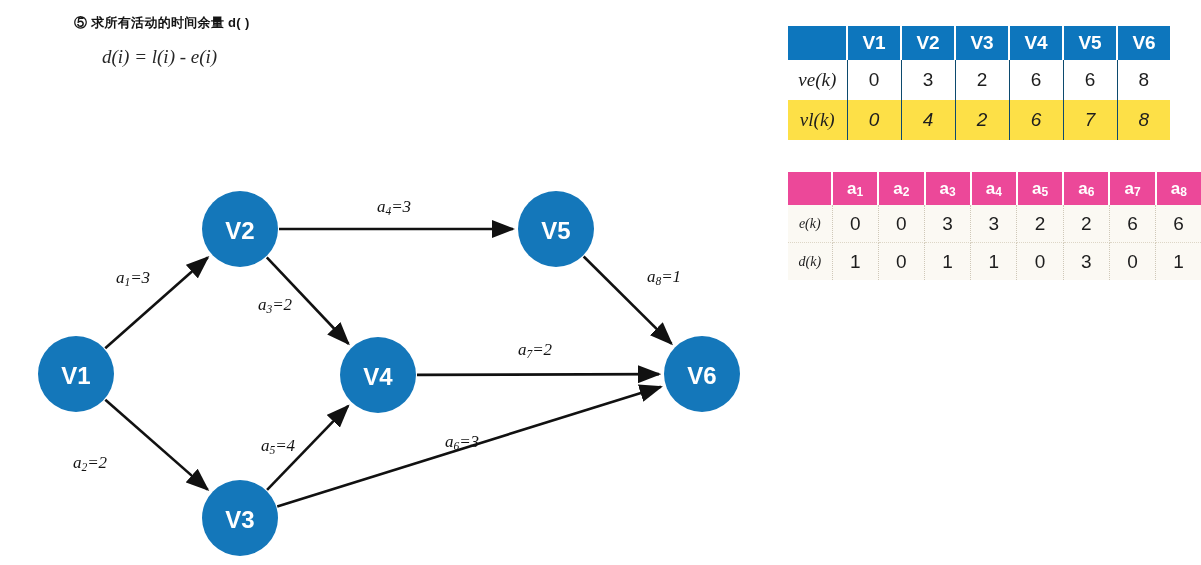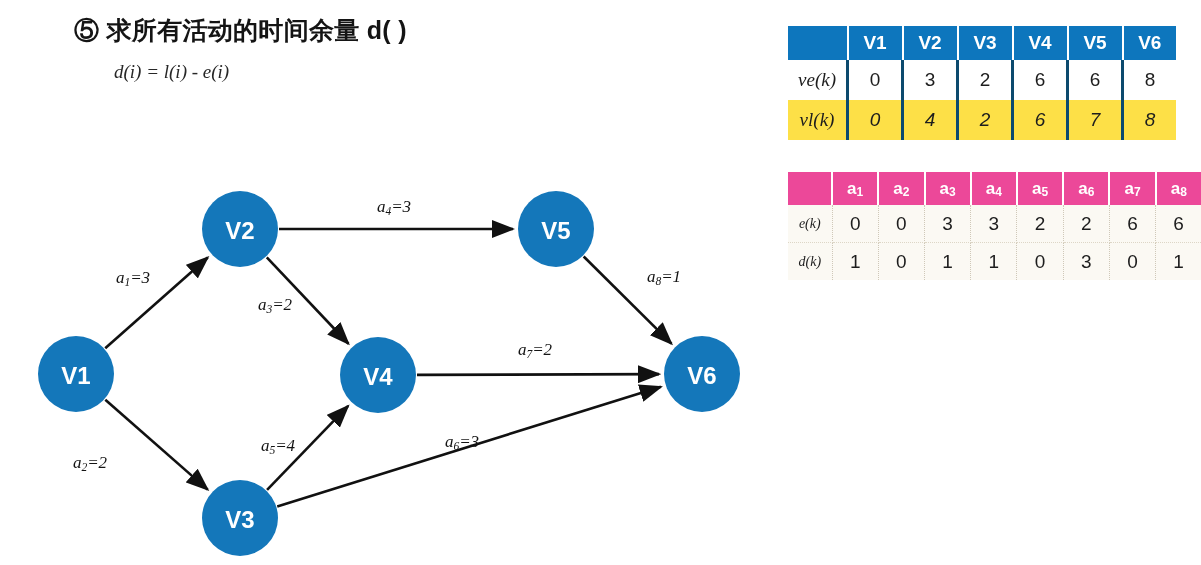--- a/index.html
+++ b/index.html
@@ -17,29 +17,29 @@
   }
 
   
   #heading-block {
     position: absolute;
     left: 74px;
     top: 14px;
     width: 460px;
   }
   #heading-title {
-    font-size: 25px;
+    font-size: 13px;
     font-weight: bold;
     color: #141414;
     letter-spacing: 0.3px;
     white-space: nowrap;
   }
   #heading-formula {
     margin-top: 14px;
-    margin-left: 40px;
+    margin-left: 28px;
     font-family: "Liberation Serif", serif;
     font-style: italic;
     font-size: 19px;
     color: #272727;
     white-space: nowrap;
   }
 
   
   #graph-area {
     position: absolute;
@@ -108,21 +108,21 @@
     background: #0d76bd;
     width: 58px;
     border-right: 2px solid #ffffff;
   }
   #vertex-table th:last-child { border-right: none; }
   #vertex-table td {
     height: 40px;
     width: 52px;
     font-size: 19px;
     color: #1d1d1d;
-    border-right: 3px solid #0c4a6e;
+    border-right: 1px solid #0c4a6e;
   }
   #vertex-table td:last-child { border-right: none; }
   #vertex-table td.rowhead {
     width: 58px;
     font-family: "Liberation Serif", serif;
     font-style: italic;
     font-size: 19px;
     font-weight: normal;
     color: #1d1d1d;
   }

